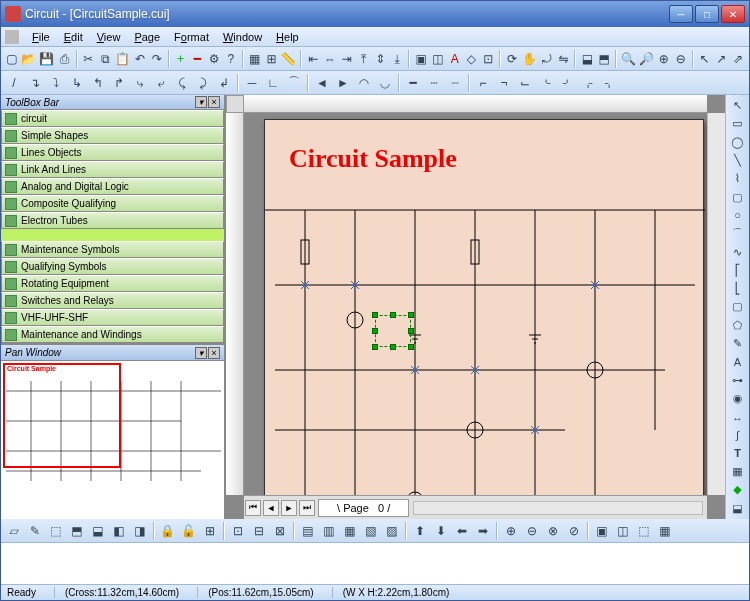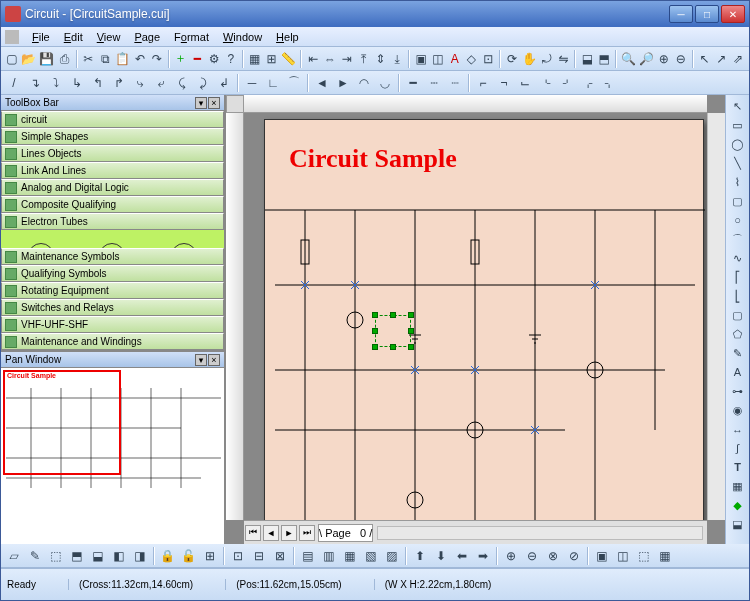--- a/index.html
+++ b/index.html
@@ -13,21 +13,21 @@
 .winbtn.close { background: linear-gradient(#e88,#c33); border-color: #a22; }
 .menubar { height: 20px; background: linear-gradient(#e8f0ff,#d0e0f8); display: flex; align-items: center; padding: 0 4px; border-bottom: 1px solid #a0b8d8; }
 .menubar .micon { width: 14px; height: 14px; background: #bbb; margin-right: 6px; }
 .menubar span { padding: 0 7px; cursor: pointer; }
 .menubar u { text-decoration: underline; }
 .toolbar { height: 24px; background: linear-gradient(#e0ecfc,#c8dcf4); display: flex; align-items: center; padding: 0 3px; border-bottom: 1px solid #a0b8d8; gap: 1px; }
 .tbtn { width: 20px; height: 20px; border: 1px solid transparent; display: flex; align-items: center; justify-content: center; cursor: pointer; font-size: 12px; color: #345; }
 .tsep { width: 2px; height: 18px; border-left: 1px solid #a0b8d8; border-right: 1px solid #fff; margin: 0 2px; }
 .workarea { flex: 1; display: flex; overflow: hidden; }
 .sidepanel { width: 225px; background: #f5d9c8; display: flex; flex-direction: column; border-right: 2px solid #888; }
-.panelhdr { height: 16px; background: linear-gradient(#d0e0f8,#a8c4e8); font-size: 10px; padding: 1px 4px; display: flex; align-items: center; border-bottom: 1px solid #888; }
+.panelhdr { height: 16px; background: linear-gradient(#d0e0f8,#a8c4e8); font-size: 10px; padding: 1px 4px; display: flex; align-items: center; border-bottom: 1px solid #888; font-style: italic; }
 .panelhdr .ttl { flex: 1; }
 .panelhdr .pbtn { width: 12px; height: 12px; border: 1px solid #666; background: #ccc; margin-left: 1px; font-size: 9px; text-align: center; line-height: 10px; cursor: pointer; }
 .catlist { display: flex; flex-direction: column; }
 .catitem { height: 17px; background: linear-gradient(#e0f0d0,#c0e0a0); border: 1px solid #888; border-top: 1px solid #fff; display: flex; align-items: center; padding: 0 3px; font-size: 10px; cursor: pointer; }
 .catitem .cicon { width: 12px; height: 12px; background: #6a6; border: 1px solid #484; margin-right: 4px; }
 .symbolarea { flex: 1; background: #bef264; padding: 6px; display: grid; grid-template-columns: repeat(3,1fr); grid-auto-rows: 52px; gap: 4px; align-content: start; overflow: hidden; }
 .symcell { display: flex; flex-direction: column; align-items: center; justify-content: center; }
 .symic { width: 26px; height: 26px; border: 1px solid #333; border-radius: 50%; position: relative; }
 .symic::before { content: ""; position: absolute; left: -5px; top: 11px; width: 36px; height: 1px; background: #333; }
 .symlbl { font-size: 9px; text-align: center; margin-top: 2px; }
@@ -41,26 +41,26 @@
 .rulerh { position: absolute; top: 0; left: 18px; right: 18px; height: 18px; background: linear-gradient(#fff,#ddd); border-bottom: 1px solid #999; }
 .rulerv { position: absolute; top: 18px; left: 0; bottom: 24px; width: 18px; background: linear-gradient(90deg,#fff,#ddd); border-right: 1px solid #999; }
 .canvas { position: absolute; top: 18px; left: 18px; right: 18px; bottom: 24px; background: #888; overflow: hidden; }
 .page { position: absolute; top: 6px; left: 20px; width: 440px; height: 500px; background: #f5d9c8; border: 1px solid #333; box-shadow: 3px 3px 6px rgba(0,0,0,.4); }
 .page .ctitle { color: #e00; font: bold 26px "Times New Roman", serif; position: absolute; top: 24px; left: 24px; }
 .page svg { position: absolute; top: 0; left: 0; }
 .selbox { position: absolute; border: 1px dashed #080; }
 .selhnd { position: absolute; width: 6px; height: 6px; background: #0a0; border: 1px solid #060; }
 .pagetab { position: absolute; bottom: 0; left: 18px; right: 18px; height: 24px; background: #e0e0e0; display: flex; align-items: center; border-top: 1px solid #999; }
 .pagetab .navb { width: 16px; height: 16px; border: 1px solid #999; background: #f0f0f0; margin: 0 1px; display: flex; align-items: center; justify-content: center; font-size: 9px; cursor: pointer; }
-.pagetab .tab { padding: 2px 0; background: #fff; border: 1px solid #999; font-size: 11px; margin-left: 2px; }
+.pagetab .tab { padding: 2px 18px; background: #fff; border: 1px solid #999; font-size: 11px; margin-left: 2px; }
 .hscroll { flex: 1; height: 14px; background: #e8e8e8; border: 1px solid #bbb; margin: 0 4px; }
 .vscroll { position: absolute; top: 18px; right: 0; bottom: 24px; width: 18px; background: #e8e8e8; border-left: 1px solid #bbb; }
 .righttool { width: 24px; background: linear-gradient(90deg,#e0ecfc,#c8dcf4); border-left: 1px solid #a0b8d8; display: flex; flex-direction: column; align-items: center; padding: 2px 0; gap: 1px; overflow: hidden; }
 .rtbn { width: 18px; height: 18px; border: 1px solid transparent; display: flex; align-items: center; justify-content: center; cursor: pointer; font-size: 11px; color: #345; }
-.statusbar { height: 32px; background: linear-gradient(#e0ecfc,#c8dcf4); display: flex; align-items: center; padding: 0 6px; border-top: 1px solid #a0b8d8; font-size: 10px; gap: 32px; }
+.statusbar { height: 16px; background: linear-gradient(#e0ecfc,#c8dcf4); display: flex; align-items: center; padding: 0 6px; border-top: 1px solid #a0b8d8; font-size: 10px; gap: 18px; margin-top: 41px; }
 .statusbar .cell { border-left: 1px solid #a0b8d8; padding-left: 10px; }
 </style>
 </head>
 <body>
 
 <div class="window">
 
   <div class="titlebar">
     <div class="icon"></div>
     <div class="title">Circuit - [CircuitSample.cui]</div>

